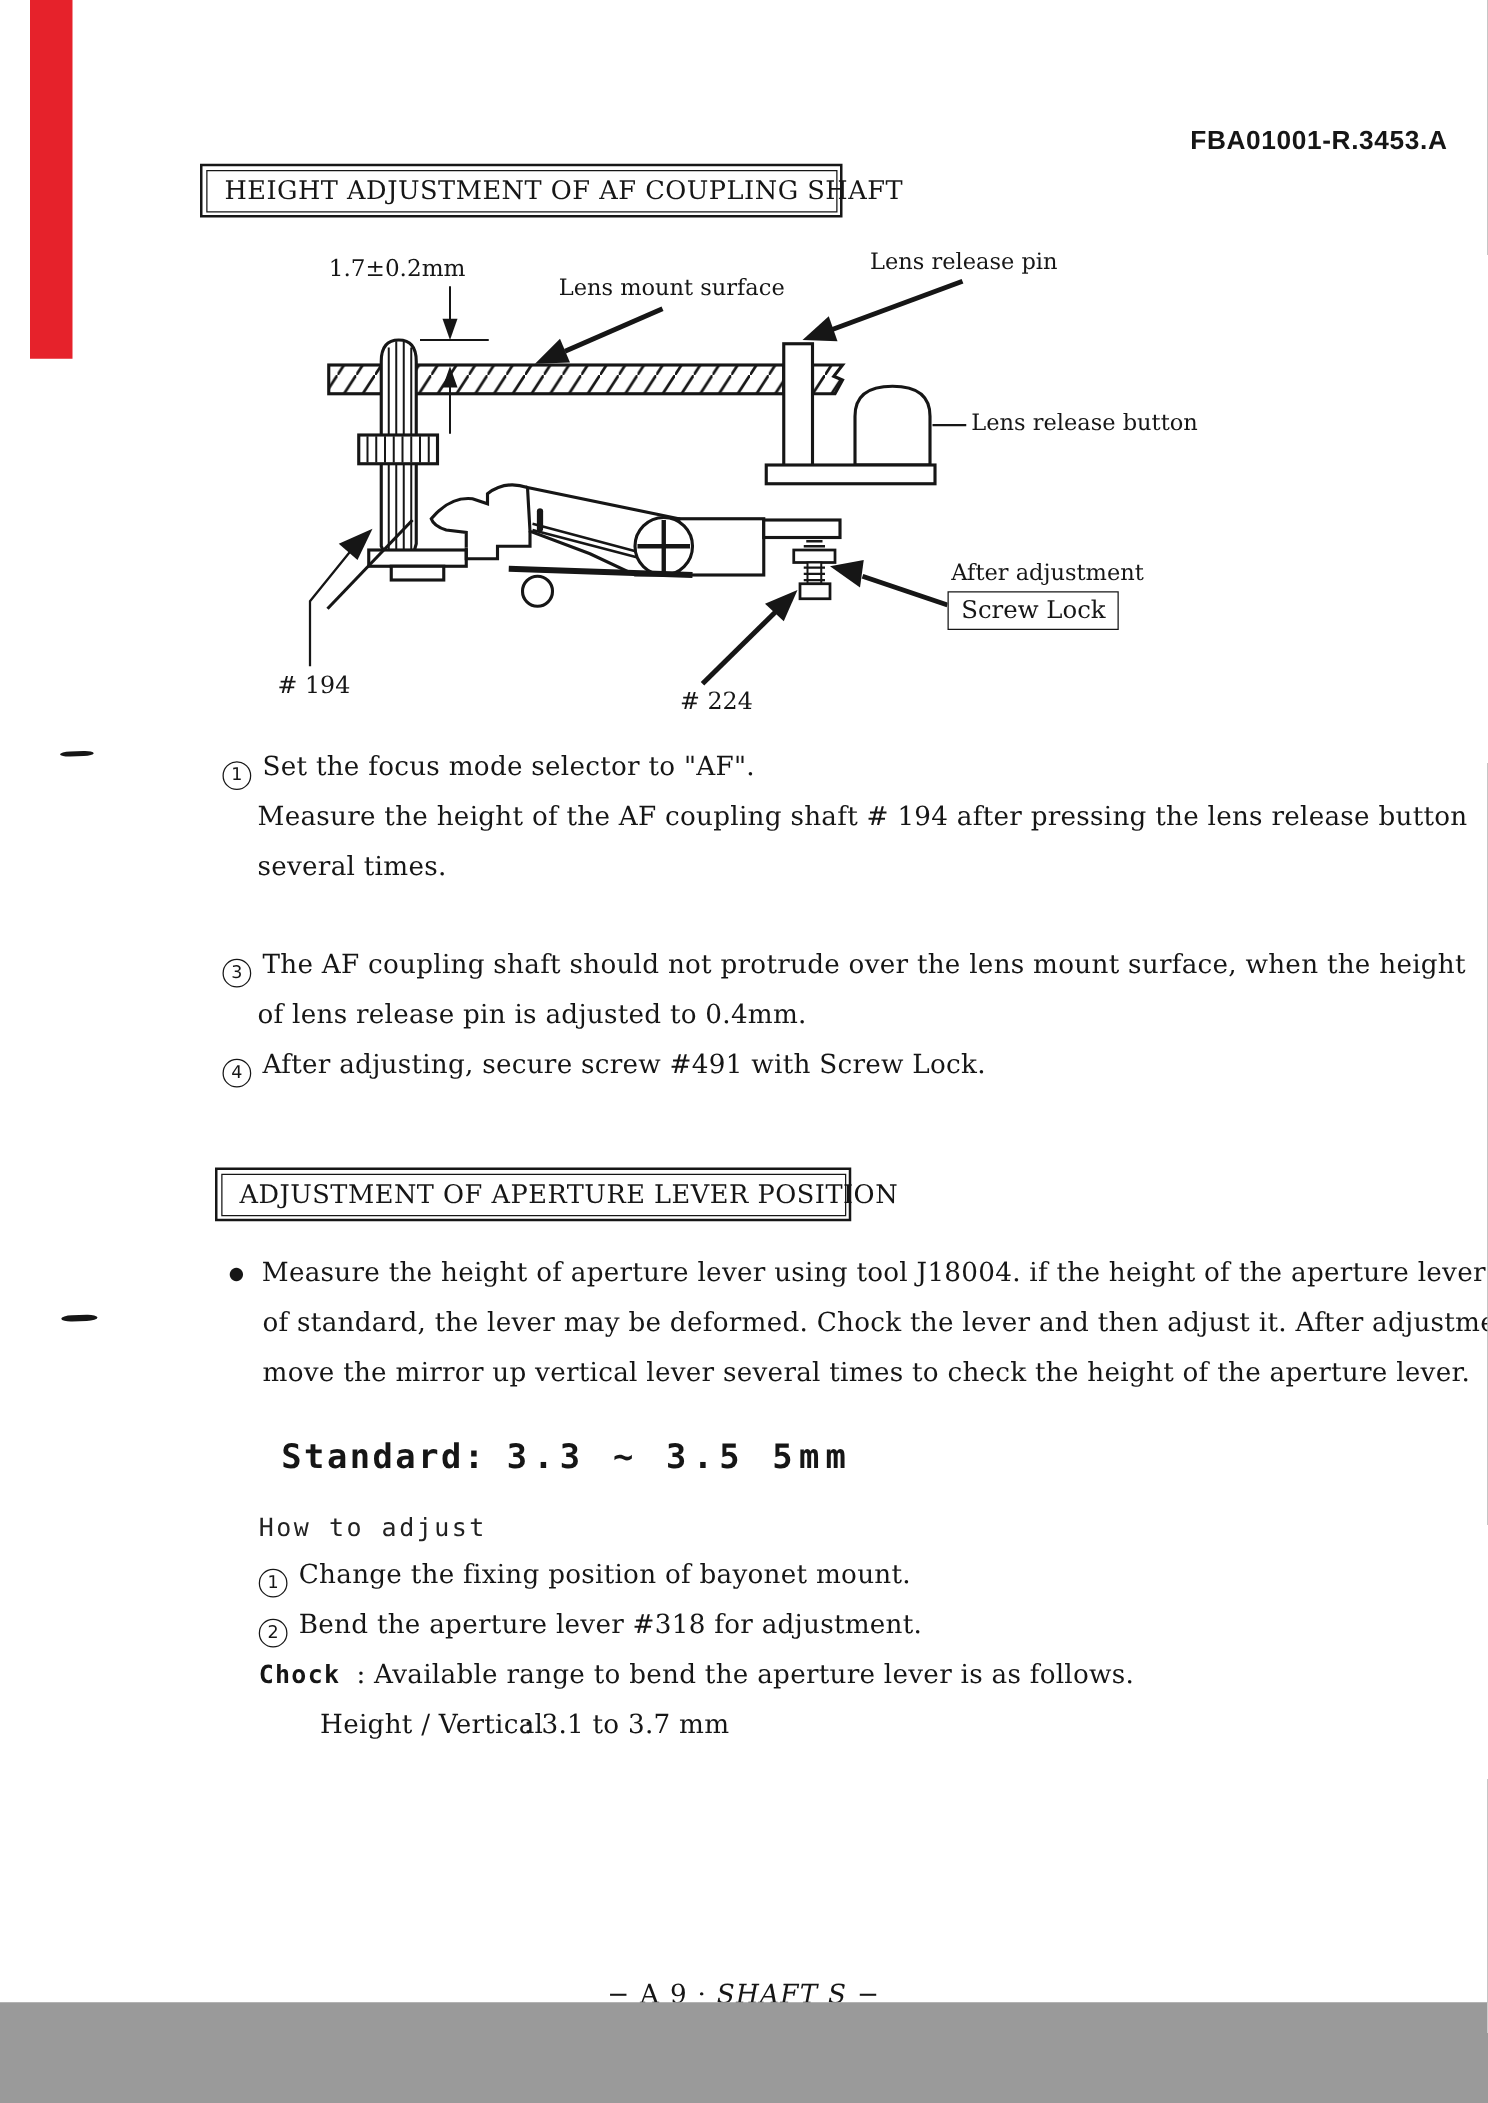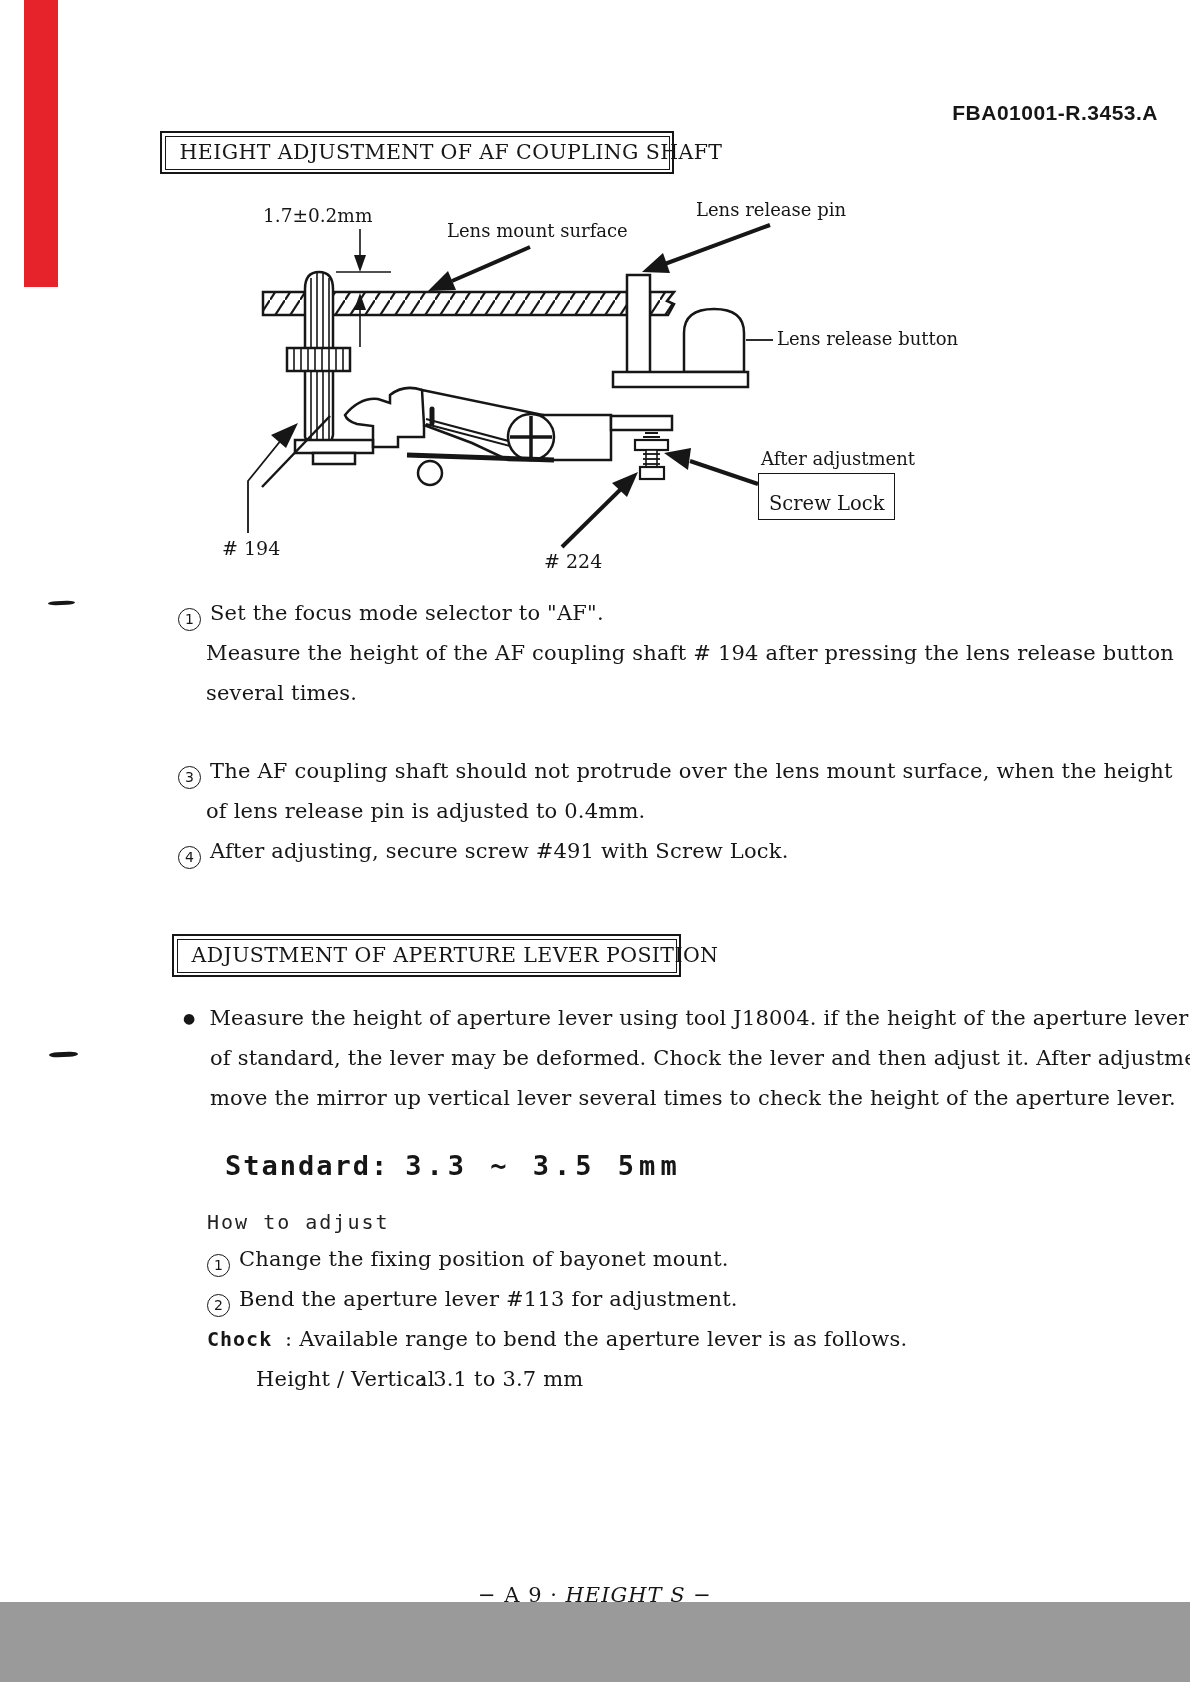--- a/index.html
+++ b/index.html
@@ -17,21 +17,21 @@
   .body-line{font-size:21px;letter-spacing:.2px;}
   .circ{
     display:inline-block;width:21px;height:21px;border:1.6px solid #161616;border-radius:50%;
     font-size:14px;line-height:21px;text-align:center;vertical-align:-4px;margin-right:9px;
     font-family:"DejaVu Sans",sans-serif;
   }
   .bullet{font-size:14px;vertical-align:2px;margin-right:14px;}
   .diagram-label{font-size:18px;}
   .dim-label{font-size:18.5px;}
   .part-label{font-size:19px;}
-  .screwlock-box{border:1.6px solid #161616;font-size:19.5px;padding:18px 10px 4px;background:#fff;}
+  .screwlock-box{border:1.6px solid #161616;font-size:19.5px;padding:2px 10px 4px;background:#fff;}
   .mono{font-family:"DejaVu Sans Mono",monospace;}
   .standard-line{font-size:27px;font-weight:bold;letter-spacing:2px;}
   .standard-line .val{letter-spacing:5px;margin-left:16px;}
   .howto{font-size:20px;letter-spacing:2px;color:#222;}
   .note-label{font-size:20px;font-weight:bold;letter-spacing:1px;}
   .range-name{display:inline-block;width:163px;}
   .footer{font-size:21px;letter-spacing:1px;}
   .footer .model{font-style:italic;}
   .artifact{background:#161616;border-radius:60%/100%;transform:rotate(-2deg);}
   svg line, svg path, svg rect, svg circle, svg polyline{vector-effect:none;}
@@ -181,31 +181,31 @@
   <div class="abs mono standard-line" style="left:225px;top:1150px;text-align:center;">
     <span>Standard:</span><span class="val">3.3 ~ 3.5 5mm</span>
   </div>
 
   <div class="abs mono howto" style="left:207px;top:1210px;">How to adjust</div>
 
   <div class="abs body-line" style="left:207px;top:1247px;">
     <span class="circ">1</span><span>Change the fixing position of bayonet mount.</span>
   </div>
   <div class="abs body-line" style="left:207px;top:1287px;">
-    <span class="circ">2</span><span>Bend the aperture lever #113 for adjustment.</span>
+    <span class="circ">2</span><span>Bend the aperture lever #318 for adjustment.</span>
   </div>
 
   <div class="abs body-line" style="left:207px;top:1327px;">
     <span class="mono note-label">Chock</span>
     <span style="margin-left:6px;">: Available range to bend the aperture lever is as follows.</span>
   </div>
 
   <div class="abs body-line" style="left:256px;top:1367px;">
     <span class="range-name">Height / Vertical</span><span>: 3.1 to 3.7 mm</span>
   </div>
 
   <div class="abs footer" style="left:0;right:0;top:1583px;text-align:center;">
     <span>− A 9 ·</span>
-    <span class="model">HEIGHT S</span>
+    <span class="model">SHAFT S</span>
     <span>−</span>
   </div>
 
 </div>
 
 </body></html>

